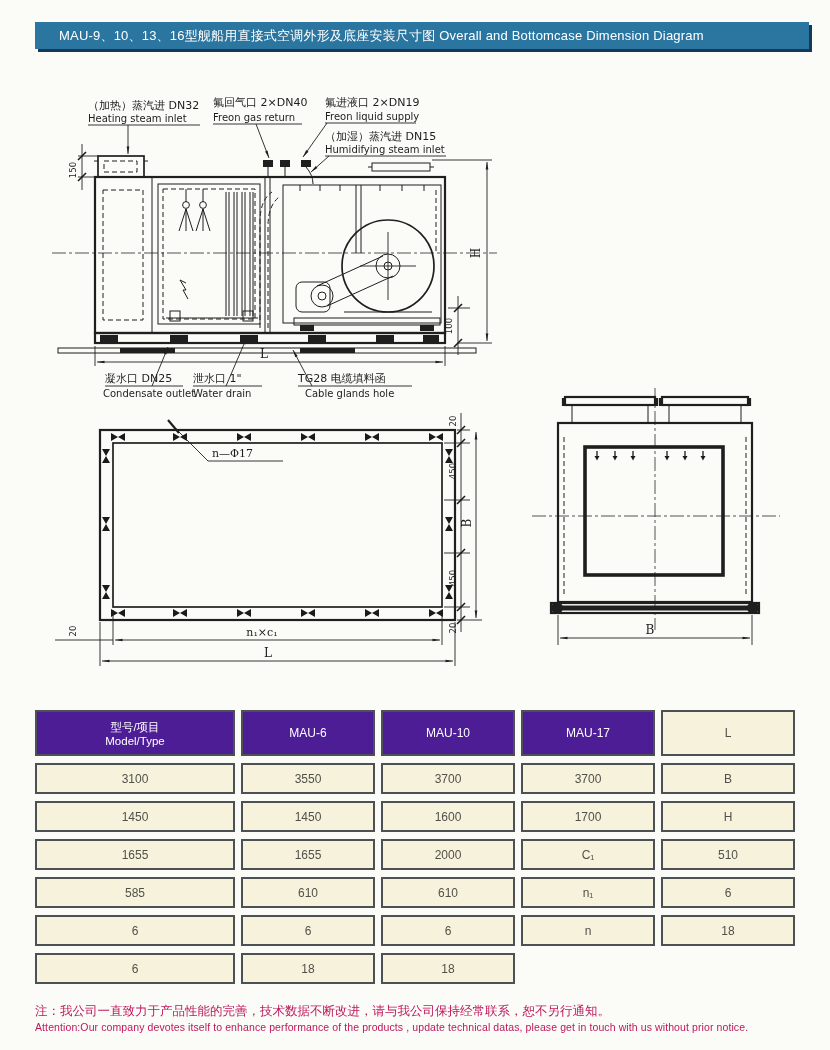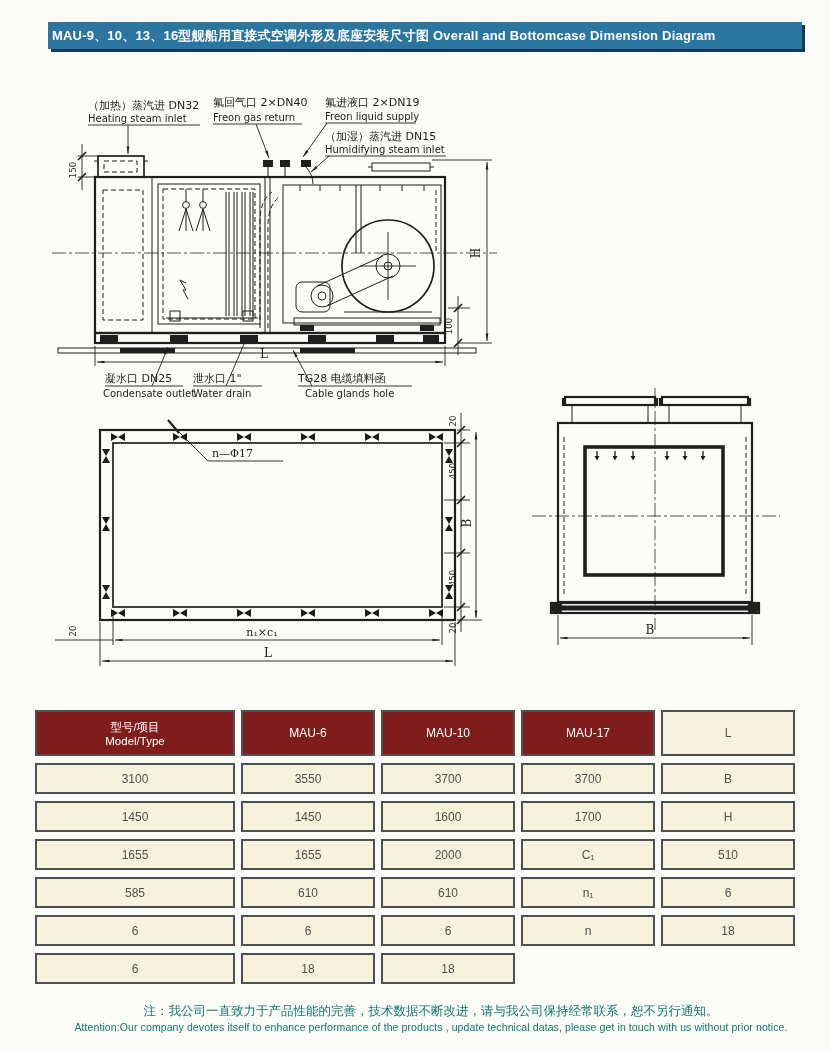--- a/index.html
+++ b/index.html
@@ -6,25 +6,24 @@
   body{
     width:830px;height:1050px;position:relative;
     background:#fbfbf8;
     font-family:"Liberation Sans", sans-serif;
     overflow:hidden;
   }
   
   .titlebar{
     position:absolute;left:35px;top:22px;width:750px;height:27px;
     background:#2b76a1;color:#ffffff;
-    font-size:13px;font-weight:bold;line-height:27px;
-    padding-left:4px;white-space:nowrap;overflow:hidden;
+    font-size:13px;font-weight:normal;line-height:27px;
+    padding-left:24px;white-space:nowrap;overflow:hidden;
     box-shadow:3px 3px 0 #16395a;
     letter-spacing:0.2px;
-    margin-left:13px;
   }
   
   svg.draw{position:absolute;left:0;top:0;}
   .s1{stroke:#1f1f1f;stroke-width:1;fill:none}
   .s15{stroke:#1f1f1f;stroke-width:1.7;fill:none}
   .s2{stroke:#1f1f1f;stroke-width:2.2;fill:none}
   .s4{stroke:#1f1f1f;stroke-width:3.6;fill:none}
   .dash1{stroke:#1f1f1f;stroke-width:1;fill:none;stroke-dasharray:5 3}
   .cl{stroke:#2a2a2a;stroke-width:0.8;fill:none;stroke-dasharray:14 3 3 3}
   .dim{stroke:#1f1f1f;stroke-width:0.9;fill:none}
@@ -42,25 +41,25 @@
     display:grid;
     grid-template-columns:200px repeat(4,134px);
     grid-template-rows:46px repeat(6,31px);
     column-gap:6px;row-gap:7px;
   }
   .dim-table > div{
     border:2px solid #4d5154;
     display:flex;flex-direction:column;align-items:center;justify-content:center;
     font-size:12px;
   }
-  .th{background:#7f1d1d;color:#ffffff;}
+  .th{background:#4c1d95;color:#ffffff;}
   .th .sub{font-size:11.5px;}
   .cell{background:#f6f2dc;color:#51514a;}
   
-  .note{position:absolute;left:35px;top:1003px;width:792px;color:#0f766e;text-align:center;}
+  .note{position:absolute;left:35px;top:1003px;width:792px;color:#be185d;}
   .note-zh{font-size:12.5px;line-height:17px;white-space:nowrap;}
   .note-en{font-size:10.5px;line-height:15px;white-space:nowrap;letter-spacing:0.1px;}
 </style>
 </head>
 <body>
 
 <div class="titlebar">MAU-9、10、13、16型舰船用直接式空调外形及底座安装尺寸图 Overall and Bottomcase Dimension Diagram</div>
 
 <svg class="draw" width="830" height="700" viewBox="0 0 830 700">
   <defs>

